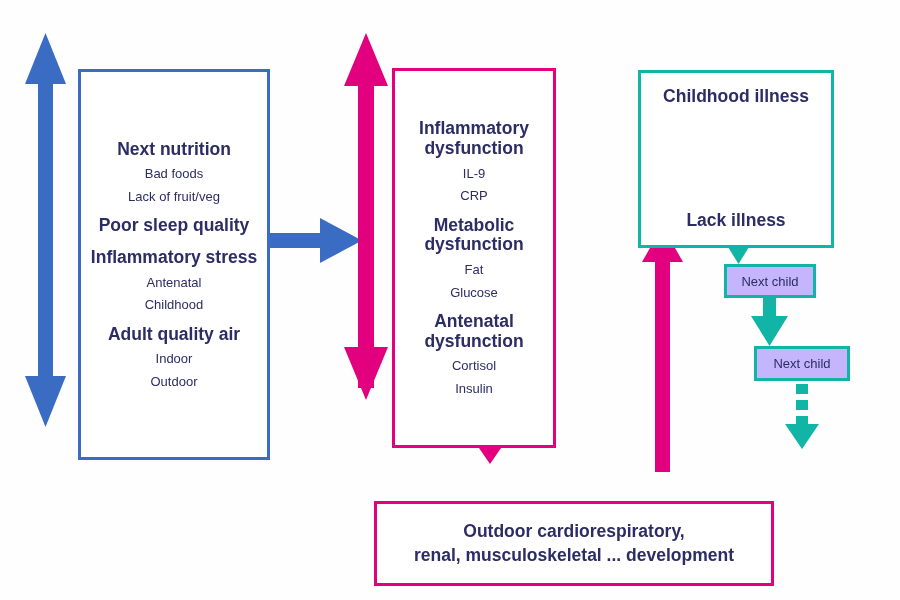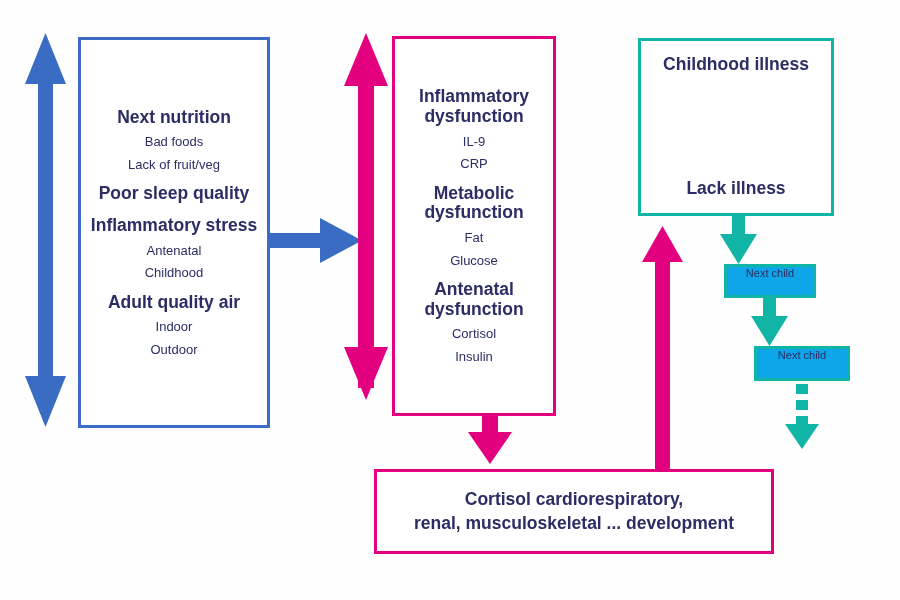--- a/index.html
+++ b/index.html
@@ -18,20 +18,21 @@
     overflow: hidden;
   }
   .box {
     position: absolute;
     box-sizing: border-box;
     background: #ffffff;
     display: flex;
     flex-direction: column;
     align-items: center;
     justify-content: center;
+    margin-top: 32px;
   }
   .heading {
     color: #2b2d64;
     font-weight: bold;
     text-align: center;
     line-height: 1.12;
   }
   .sub {
     color: #2b2d64;
     font-weight: normal;
@@ -72,27 +73,27 @@
     left: 374px; top: 469px;
     width: 400px; height: 85px;
     border: 3px solid #e2007f;
   }
   #bottom-box .heading { font-size: 17.5px; line-height: 1.35; }
 
   
   .small-box {
     position: absolute;
     box-sizing: border-box;
-    background: #0ea5e9;
+    background: #c4b5fd;
     border: 3px solid #11b5a5;
     display: flex;
-    align-items: flex-start;
+    align-items: center;
     justify-content: center;
     color: #2b2d64;
-    font-size: 11px;
+    font-size: 13px;
   }
   #next-child-1 { left: 724px; top: 264px; width: 92px; height: 34px; }
   #next-child-2 { left: 754px; top: 346px; width: 96px; height: 35px; }
 
   
   #arrows {
     position: absolute;
     left: 0; top: 0;
     width: 900px; height: 600px;
     pointer-events: none;
@@ -230,17 +231,17 @@
   </div>
 
   <div class="small-box" id="next-child-1">
     <span>Next child</span>
   </div>
   <div class="small-box" id="next-child-2">
     <span>Next child</span>
   </div>
 
   <div class="box" id="bottom-box">
-    <div class="heading">Cortisol cardiorespiratory,</div>
+    <div class="heading">Outdoor cardiorespiratory,</div>
     <div class="heading">renal, musculoskeletal ... development</div>
   </div>
 
 </div>
 
 </body></html>

